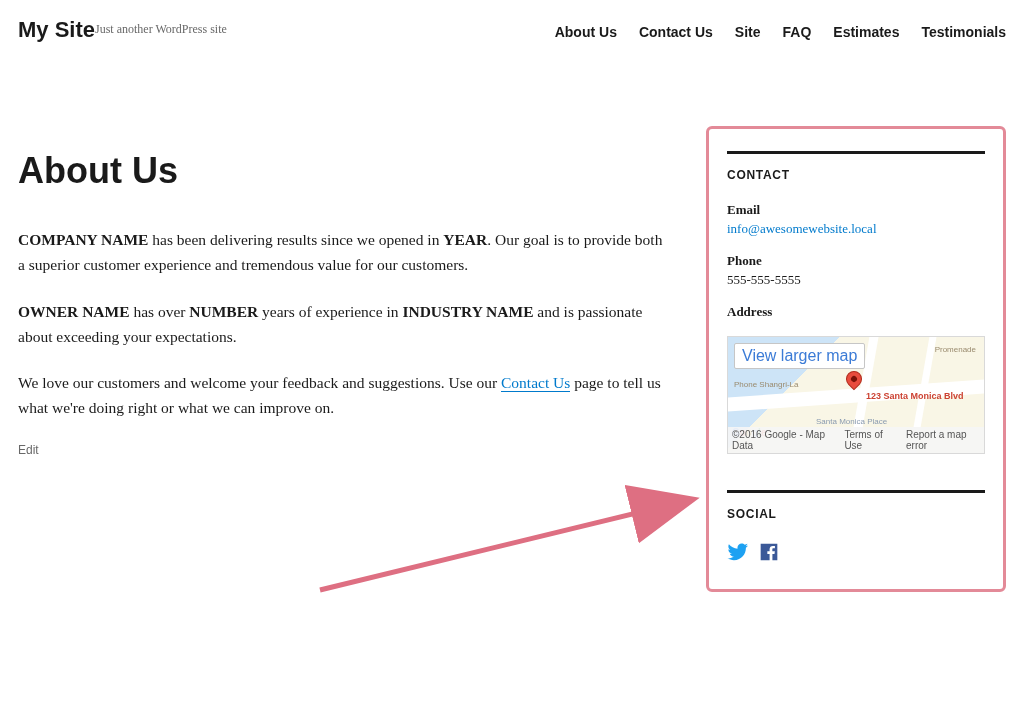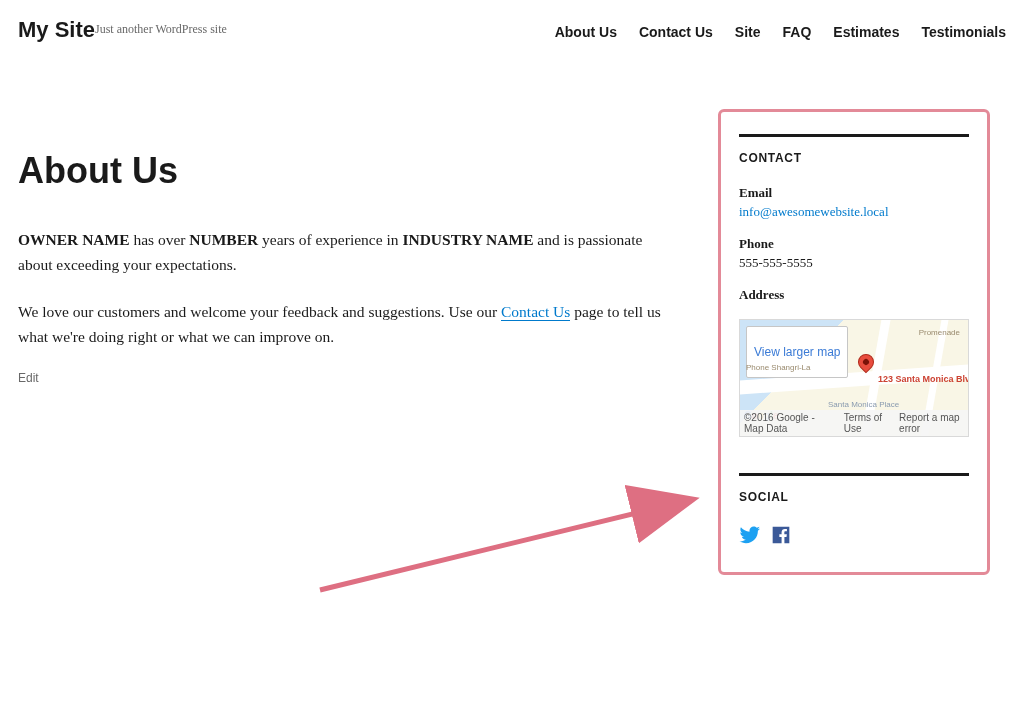--- a/index.html
+++ b/index.html
@@ -86,22 +86,22 @@
     font-family: -apple-system, BlinkMacSystemFont, "Helvetica Neue", Arial, sans-serif;
     font-size: 12px;
     color: #686868;
     margin-top: 8px;
     cursor: pointer;
   }
   .sidebar-highlight {
     position: relative;
     border: 3px solid #e38a98;
     border-radius: 6px;
-    width: 272px;
-    margin-top: 59px;
+    width: 300px;
+    margin-top: 76px;
     padding: 22px 18px 26px 18px;
     background: #fff;
   }
   .widget { margin-bottom: 36px; }
   .widget:last-child { margin-bottom: 0; }
   .widget-rule {
     height: 3px;
     background: #1a1a1a;
     margin-bottom: 14px;
   }
@@ -157,22 +157,22 @@
     width: 7px; height: 170px;
     background: #fff;
     transform: rotate(10deg);
   }
   .map-larger {
     position: absolute;
     top: 6px; left: 6px;
     background: #fff;
     border: 1px solid #c6c6c6;
     border-radius: 2px;
-    padding: 18px 7px;
-    font-size: 12px;
+    padding: 3px 7px;
+    font-size: 16px;
     color: #3b7bd6;
     cursor: pointer;
     font-family: Arial, sans-serif;
     text-align: right;
   }
   .map-pin {
     position: absolute;
     left: 118px; top: 34px;
     width: 16px; height: 16px;
     background: #e84c3d;
@@ -268,20 +268,23 @@
     <a>FAQ</a>
     <a>Estimates</a>
     <a>Testimonials</a>
   </nav>
 </div>
 
 <div class="main-wrap">
   <main class="content">
     <h1 class="page-title">About Us</h1>
 
+    <p>
+      <b>COMPANY NAME</b><span> has been delivering results since we opened in </span><b>YEAR</b><span>. Our goal is to provide both a superior customer experience and tremendous value for our customers.</span>
+    </p>
     <p>
       <b>OWNER NAME</b><span> has over </span><b>NUMBER</b><span> years of experience in </span><b>INDUSTRY NAME</b><span> and is passionate about exceeding your expectations.</span>
     </p>
     <p>
       <span>We love our customers and welcome your feedback and suggestions. Use our </span><a class="inline-link">Contact Us</a><span> page to tell us what we're doing right or what we can improve on.</span>
     </p>
 
     <div class="edit-link">Edit</div>
   </main>
 

